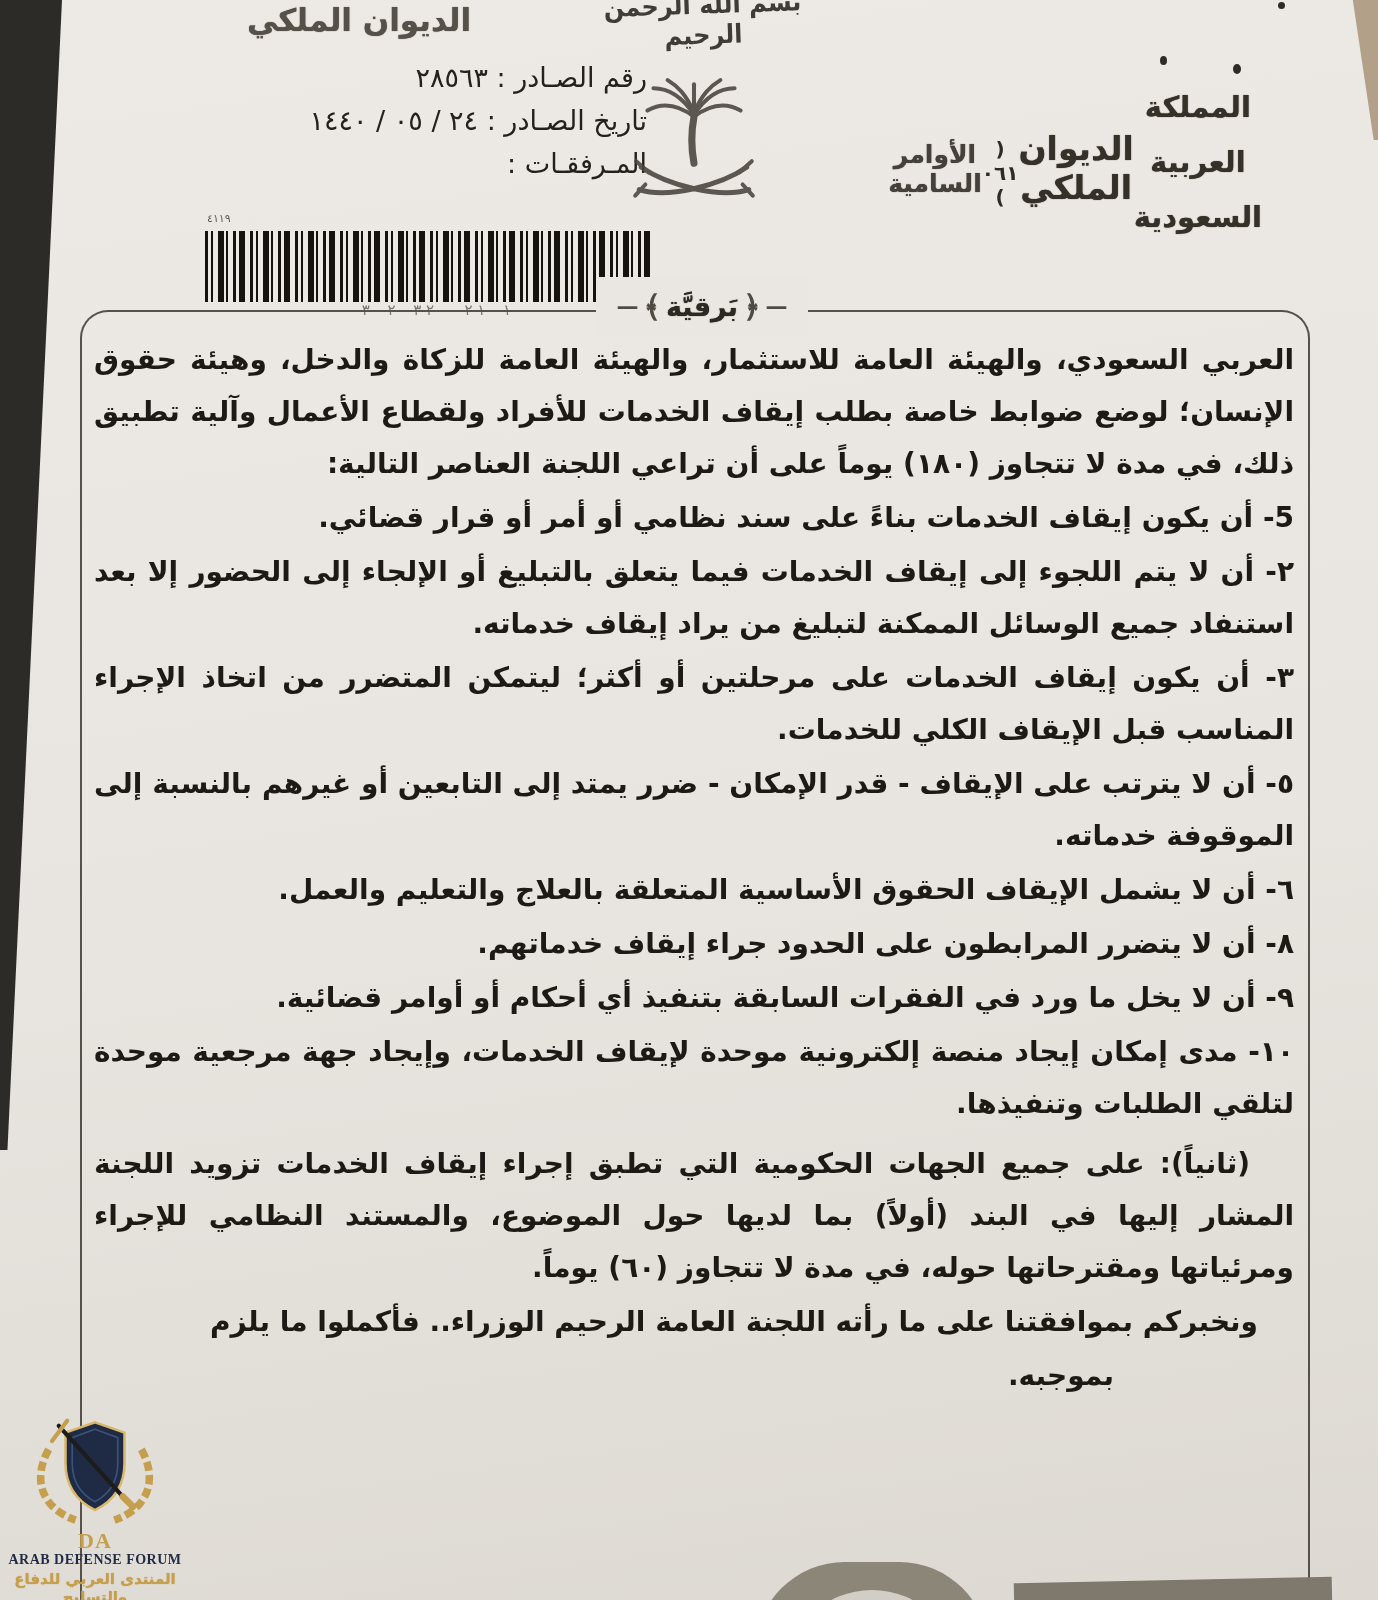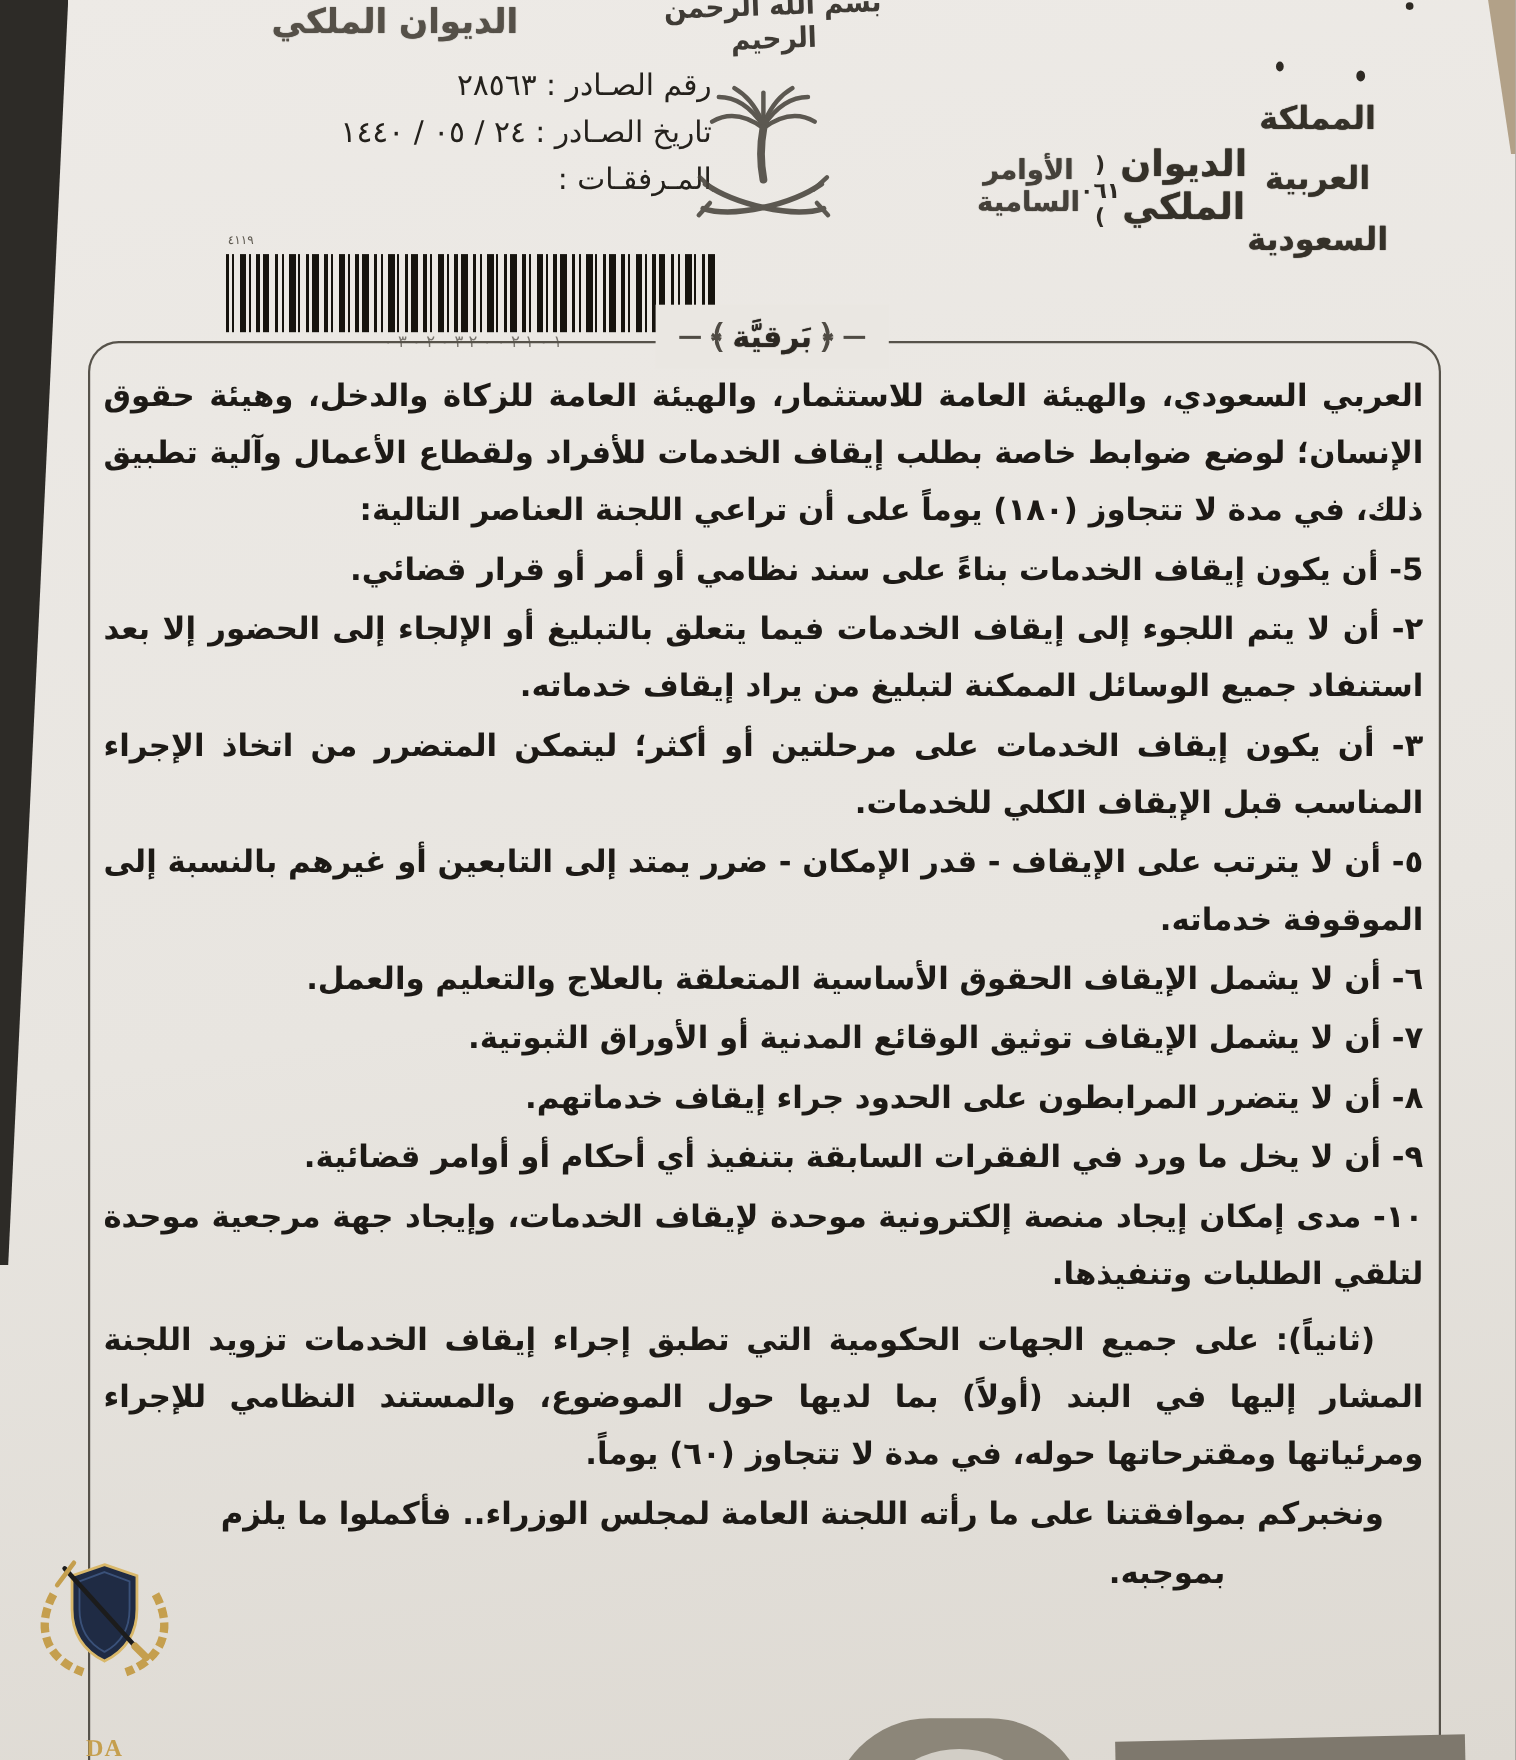--- a/index.html
+++ b/index.html
@@ -64,21 +64,21 @@
   .stamp-dome::after{content:"";position:absolute;left:30px;top:28px;width:174px;height:90px;
     border-radius:95px 95px 0 0;background:#d2cec6;}
   .stamp-rect{position:absolute;left:1014px;top:1580px;width:318px;height:28px;
     background:#7e786d;transform:rotate(-1.2deg);}
   
   .speck{position:absolute;background:#2e2a24;border-radius:50%;}
   
   .watermark{position:absolute;left:0px;top:1414px;width:190px;text-align:center;z-index:9;}
   .wm-svg{width:150px;height:118px;display:block;margin:0 auto;}
   .wm-da{font-size:22px;font-weight:bold;color:var(--watermark-gold);line-height:18px;
-    font-family:"Liberation Serif",serif;letter-spacing:1px;margin-top:48px;}
+    font-family:"Liberation Serif",serif;letter-spacing:1px;}
   .wm-en{font-size:14px;font-weight:bold;color:var(--watermark-navy);
     font-family:"Liberation Serif",serif;letter-spacing:.5px;margin-top:2px;}
   .wm-ar{font-size:15px;font-weight:bold;color:var(--watermark-gold);direction:rtl;margin-top:2px;
     text-shadow:0 0 1px var(--watermark-gold);}
 </style>
 </head>
 <body>
 
 <div class="photo">
 
@@ -142,27 +142,26 @@
   </div>
 
   <div class="body-text">
     <p>العربي السعودي، والهيئة العامة للاستثمار، والهيئة العامة للزكاة والدخل، وهيئة حقوق الإنسان؛ لوضع ضوابط خاصة بطلب إيقاف الخدمات للأفراد ولقطاع الأعمال وآلية تطبيق ذلك، في مدة لا تتجاوز (١٨٠) يوماً على أن تراعي اللجنة العناصر التالية:</p>
     <div>
         <p>5- أن يكون إيقاف الخدمات بناءً على سند نظامي أو أمر أو قرار قضائي.</p>
         <p>٢- أن لا يتم اللجوء إلى إيقاف الخدمات فيما يتعلق بالتبليغ أو الإلجاء إلى الحضور إلا بعد استنفاد جميع الوسائل الممكنة لتبليغ من يراد إيقاف خدماته.</p>
         <p>٣- أن يكون إيقاف الخدمات على مرحلتين أو أكثر؛ ليتمكن المتضرر من اتخاذ الإجراء المناسب قبل الإيقاف الكلي للخدمات.</p>
         <p>٥- أن لا يترتب على الإيقاف - قدر الإمكان - ضرر يمتد إلى التابعين أو غيرهم بالنسبة إلى الموقوفة خدماته.</p>
         <p>٦- أن لا يشمل الإيقاف الحقوق الأساسية المتعلقة بالعلاج والتعليم والعمل.</p>
-        <p>٧- أن لا يشمل الإيقاف توثيق الوقائع المدنية أو الأوراق الثبوتية.</p>
         <p>٨- أن لا يتضرر المرابطون على الحدود جراء إيقاف خدماتهم.</p>
         <p>٩- أن لا يخل ما ورد في الفقرات السابقة بتنفيذ أي أحكام أو أوامر قضائية.</p>
         <p>١٠- مدى إمكان إيجاد منصة إلكترونية موحدة لإيقاف الخدمات، وإيجاد جهة مرجعية موحدة لتلقي الطلبات وتنفيذها.</p>
       </div>
     <p class="par-second">(ثانياً): على جميع الجهات الحكومية التي تطبق إجراء إيقاف الخدمات تزويد اللجنة المشار إليها في البند (أولاً) بما لديها حول الموضوع، والمستند النظامي للإجراء ومرئياتها ومقترحاتها حوله، في مدة لا تتجاوز (٦٠) يوماً.</p>
-    <p class="par-closing">ونخبركم بموافقتنا على ما رأته اللجنة العامة لمجلس الوزراء.. فأكملوا ما يلزم</p>
+    <p class="par-closing">ونخبركم بموافقتنا على ما رأته اللجنة العامة الرحيم الوزراء.. فأكملوا ما يلزم</p>
     <p class="par-final">بموجبه.</p>
   </div>
 
   <div class="stamp-dome"></div>
   <div class="stamp-rect"></div>
 
   <div class="speck" style="left:1160px;top:56px;width:7px;height:9px;"></div>
   <div class="speck" style="left:1233px;top:64px;width:8px;height:10px;"></div>
   <div class="speck" style="left:1278px;top:2px;width:7px;height:7px;"></div>
 

